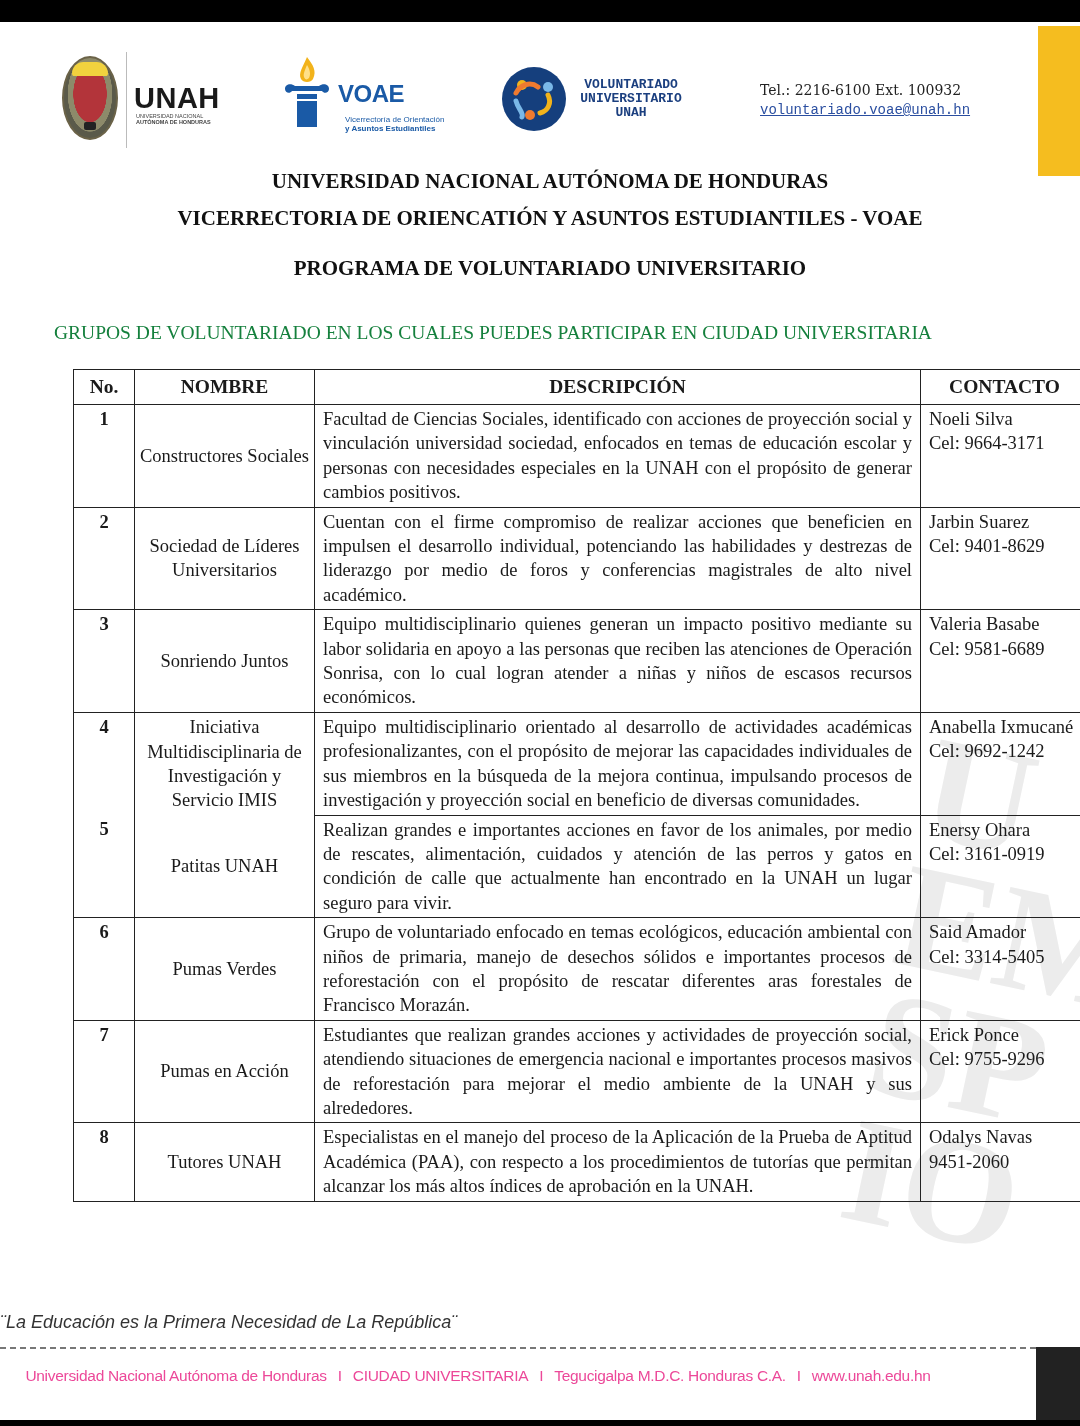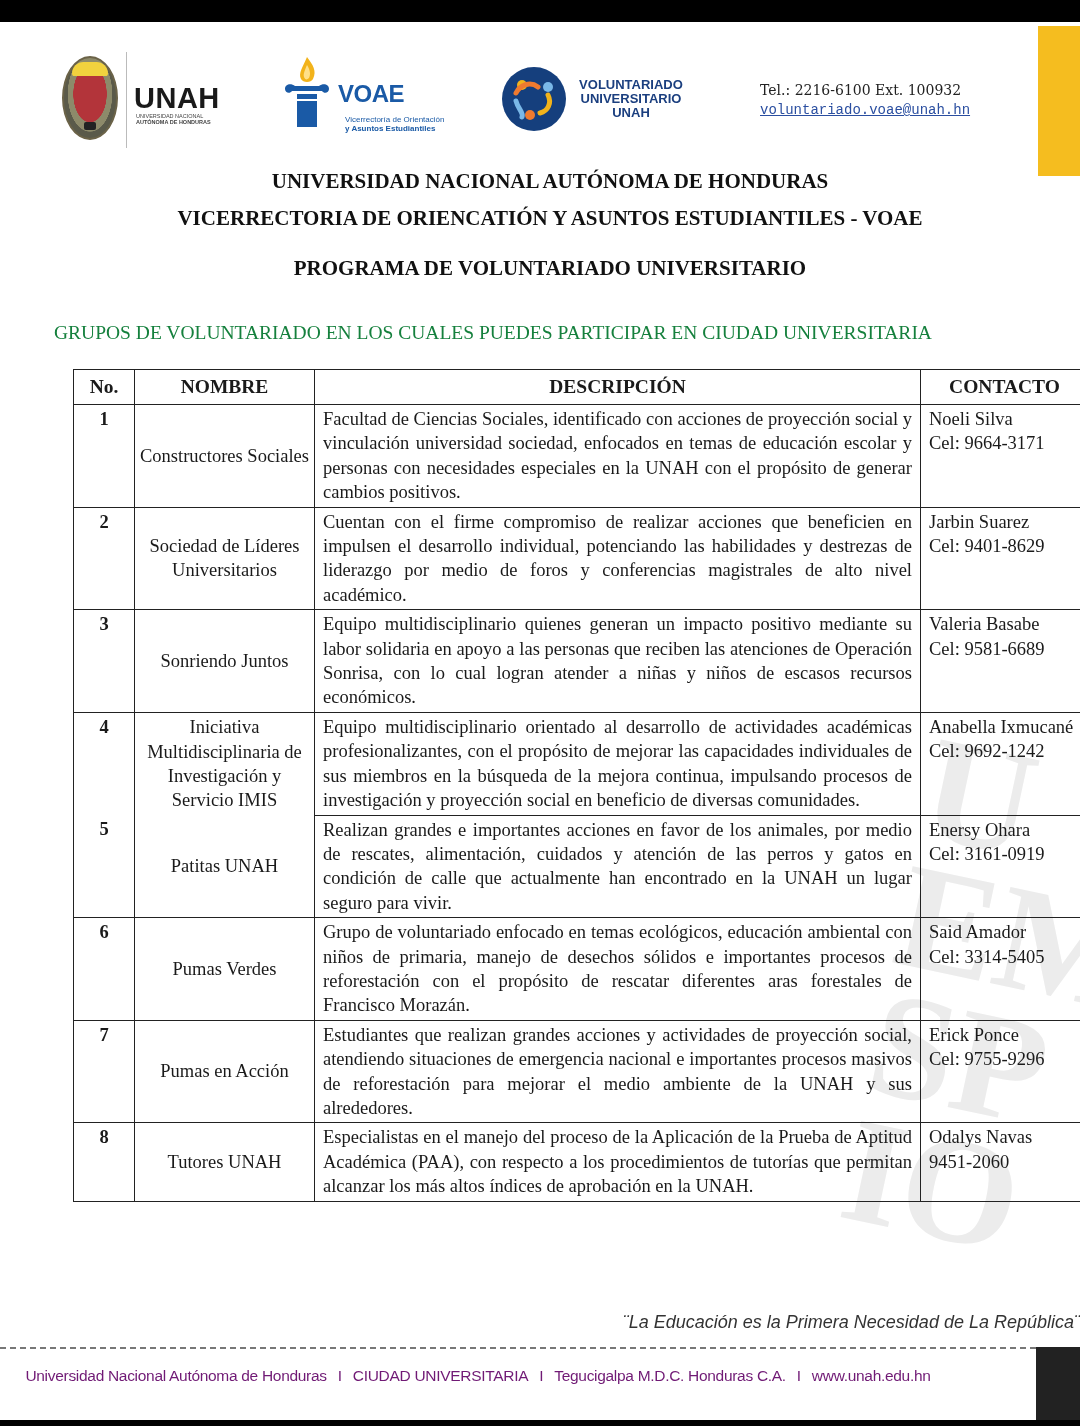--- a/index.html
+++ b/index.html
@@ -17,21 +17,21 @@
     .unah-word { position:absolute; left:134px; top:82px; font-family:"Liberation Sans", sans-serif; font-weight:bold; font-size:29px; color:#1a1a1a; letter-spacing:0.5px; }
     .unah-sub { position:absolute; left:136px; top:113px; font-family:"Liberation Sans", sans-serif; font-size:5.5px; line-height:6px; color:#444; }
     .unah-sub b { display:block; }
 
     .voae-icon { position:absolute; left:283px; top:55px; width:48px; height:74px; }
     .voae-word { position:absolute; left:338px; top:80px; font-family:"Liberation Sans", sans-serif; font-weight:bold; font-size:24px; color:#1a5aa6; letter-spacing:-0.5px; }
     .voae-sub { position:absolute; left:345px; top:115px; font-family:"Liberation Sans", sans-serif; font-size:8px; line-height:9px; color:#1a5aa6; }
     .voae-sub .b { font-weight:bold; }
 
     .vol-circle { position:absolute; left:502px; top:67px; width:64px; height:64px; border-radius:50%; background:#153f7d; }
-    .vol-word { position:absolute; left:566px; top:78px; width:130px; text-align:center; font-family:Liberation Sans, sans-serif; font-weight:bold; font-size:13px; line-height:14px; color:#1b3f7f; }
+    .vol-word { position:absolute; left:566px; top:78px; width:130px; text-align:center; font-family:Liberation Mono, monospace; font-weight:bold; font-size:13px; line-height:14px; color:#1b3f7f; }
 
     .contact { position:absolute; left:760px; top:80px; font-family:"DejaVu Serif", serif; font-size:14px; line-height:20px; color:#222; }
     .contact .mail { color:#2a4ea0; text-decoration:underline;font-family:Liberation Mono, monospace; }
 
     
     .title { position:absolute; left:0; width:1100px; text-align:center; font-weight:bold; font-size:21px; color:#111; }
     .subheading { position:absolute; left:54px; top:322px; font-size:19.5px; color:#15803d; }
 
     
     .table-wrap { position:absolute; left:49px; top:369px; width:979px;padding-left:24px; }
@@ -45,23 +45,23 @@
     tr.merged td.c-no, tr.merged td.c-name, tr.merged td.c-contact { border-bottom:none; }
     tr.merged-next td.c-no, tr.merged-next td.c-name { border-top:none; }
     tr.merged-next td.c-contact { border-top:1px solid #222; }
     .contact-line { display:block; }
 
     
     .watermark { position:absolute; left:880px; top:740px; width:240px; height:560px; color:#ececec; font-family:"Liberation Serif", serif; font-weight:bold; font-size:150px; line-height:130px; z-index:0; transform:rotate(12deg); }
     .table-wrap, .footer-quote, .footer-line { z-index:1; }
     table td, table th { background:transparent; }
 
-    .footer-quote { position:absolute; left:0; width:1080px; top:1312px; text-align:right; font-family:"Liberation Sans", sans-serif; font-style:italic; font-size:18px; color:#333; }
+    .footer-quote { position:absolute; left:0; width:1080px; top:1312px; text-align:left; font-family:"Liberation Sans", sans-serif; font-style:italic; font-size:18px; color:#333; }
     .dash { position:absolute; left:0; top:1347px; width:1036px; border-top:2px dashed #777; }
-    .footer-line { position:absolute; left:0; width:956px; top:1367px; text-align:center; font-family:"Liberation Sans", sans-serif; font-size:15.5px; color:#701a75; letter-spacing:-0.3px; }
+    .footer-line { position:absolute; left:0; width:956px; top:1367px; text-align:center; font-family:"Liberation Sans", sans-serif; font-size:15.5px; color:#ec4899; letter-spacing:-0.3px; }
     .footer-line .pipe { margin:0 11px; }
   </style>
 </head>
 <body>
 
 <div class="topbar"></div>
 <div class="yellow-tab"></div>
 
 <div class="seal"></div>
 <div class="vsep"></div>

